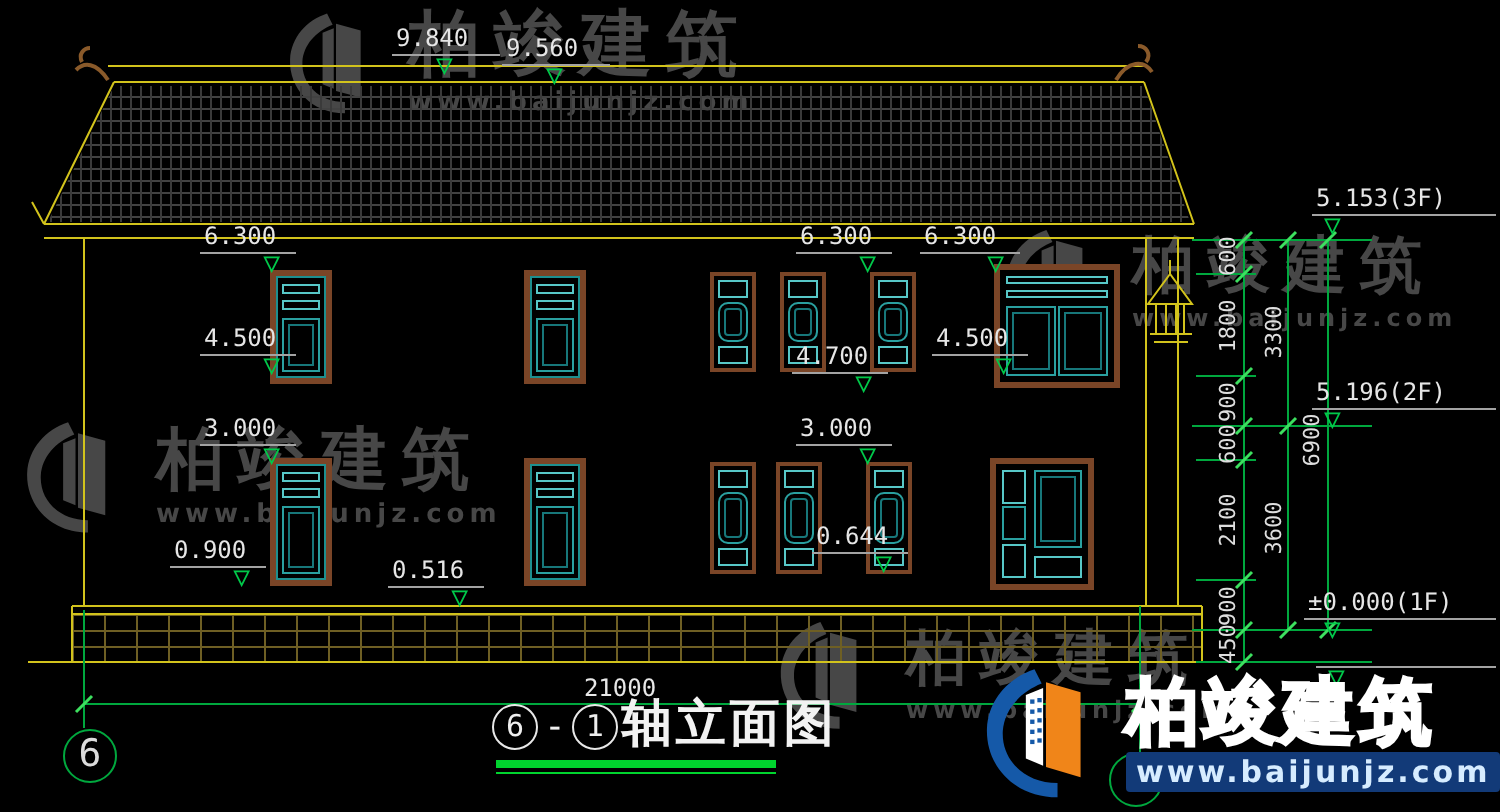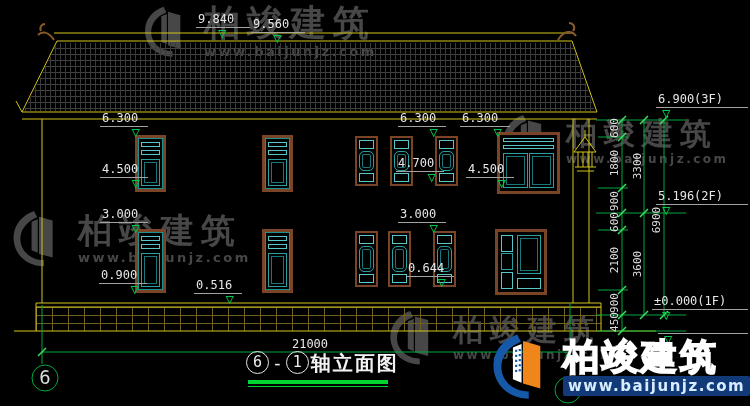--- a/index.html
+++ b/index.html
@@ -69,21 +69,21 @@
 
   
   .bubble{position:absolute;width:28px;height:28px;text-align:center;z-index:5;
           font-size:19px;line-height:27px;color:#dcdcdc;}
 
   
   .title{position:absolute;left:246px;top:351px;display:flex;align-items:center;gap:2px;z-index:6;}
   .circ{width:23px;height:23px;border:1.5px solid #e8e8e8;border-radius:50%;
         font-size:15px;line-height:21px;text-align:center;color:#eee;flex:0 0 auto;}
   .title .sep{color:#eee;font-size:18px;margin:0 1px;}
-  .title-text{font-family:Liberation Serif, serif;font-weight:bold;font-size:20px;
+  .title-text{font-family:Liberation Mono, monospace;font-weight:bold;font-size:25px;
               color:#f2f2f2;letter-spacing:2px;line-height:1;white-space:nowrap;}
   .tl{position:absolute;left:248px;width:140px;background:#00d42e;z-index:6;}
 
   
   .footer{position:absolute;left:487px;top:331px;display:flex;align-items:center;gap:4px;z-index:10;}
   .f-brand{font-family:"DejaVu Sans",sans-serif;font-weight:bold;font-size:36px;line-height:1.05;
            color:#0a0a0a;-webkit-text-stroke:1.8px #fff;letter-spacing:3px;white-space:nowrap;}
   .f-bar{background:#123a78;color:#d6ecff;font-family:"DejaVu Sans",sans-serif;font-weight:bold;
          font-size:15px;letter-spacing:1.5px;padding:1px 5px;border-radius:2px;
          text-align:center;margin-top:1px;white-space:nowrap;}
@@ -261,54 +261,54 @@
       <span class="tri" style="right:8px">▽</span>
     </div>
   <div class="elev" style="left:100px;top:163px;width:48px">
       <span class="t">4.500</span>
       <span class="tri" style="right:8px">▽</span>
     </div>
   <div class="elev" style="left:100px;top:208px;width:48px">
       <span class="t">3.000</span>
       <span class="tri" style="right:8px">▽</span>
     </div>
-  <div class="elev" style="left:99px;top:269px;width:48px">
+  <div class="elev" style="left:85px;top:269px;width:48px">
       <span class="t">0.900</span>
       <span class="tri" style="right:8px">▽</span>
     </div>
   <div class="elev" style="left:194px;top:279px;width:48px">
       <span class="t">0.516</span>
       <span class="tri" style="right:8px">▽</span>
     </div>
   <div class="elev" style="left:398px;top:112px;width:48px">
       <span class="t">6.300</span>
       <span class="tri" style="right:8px">▽</span>
     </div>
-  <div class="elev" style="left:396px;top:157px;width:48px">
+  <div class="elev" style="left:396px;top:172px;width:48px">
       <span class="t">4.700</span>
       <span class="tri" style="right:8px">▽</span>
     </div>
   <div class="elev" style="left:460px;top:112px;width:50px">
       <span class="t">6.300</span>
       <span class="tri" style="right:8px">▽</span>
     </div>
   <div class="elev" style="left:466px;top:163px;width:48px">
       <span class="t">4.500</span>
       <span class="tri" style="right:8px">▽</span>
     </div>
   <div class="elev" style="left:398px;top:208px;width:48px">
       <span class="t">3.000</span>
       <span class="tri" style="right:8px">▽</span>
     </div>
   <div class="elev" style="left:406px;top:262px;width:48px">
       <span class="t">0.644</span>
       <span class="tri" style="right:8px">▽</span>
     </div>
   <div class="elev" style="left:656px;top:93px;width:92px">
-      <span class="t">6.900(3F)</span>
+      <span class="t">5.153(3F)</span>
       <span class="tri" style="left:6px">▽</span>
     </div>
   <div class="elev" style="left:656px;top:190px;width:92px">
       <span class="t">5.196(2F)</span>
       <span class="tri" style="left:6px">▽</span>
     </div>
   <div class="elev" style="left:652px;top:295px;width:96px">
       <span class="t">±0.000(1F)</span>
       <span class="tri" style="left:10px">▽</span>
     </div>

